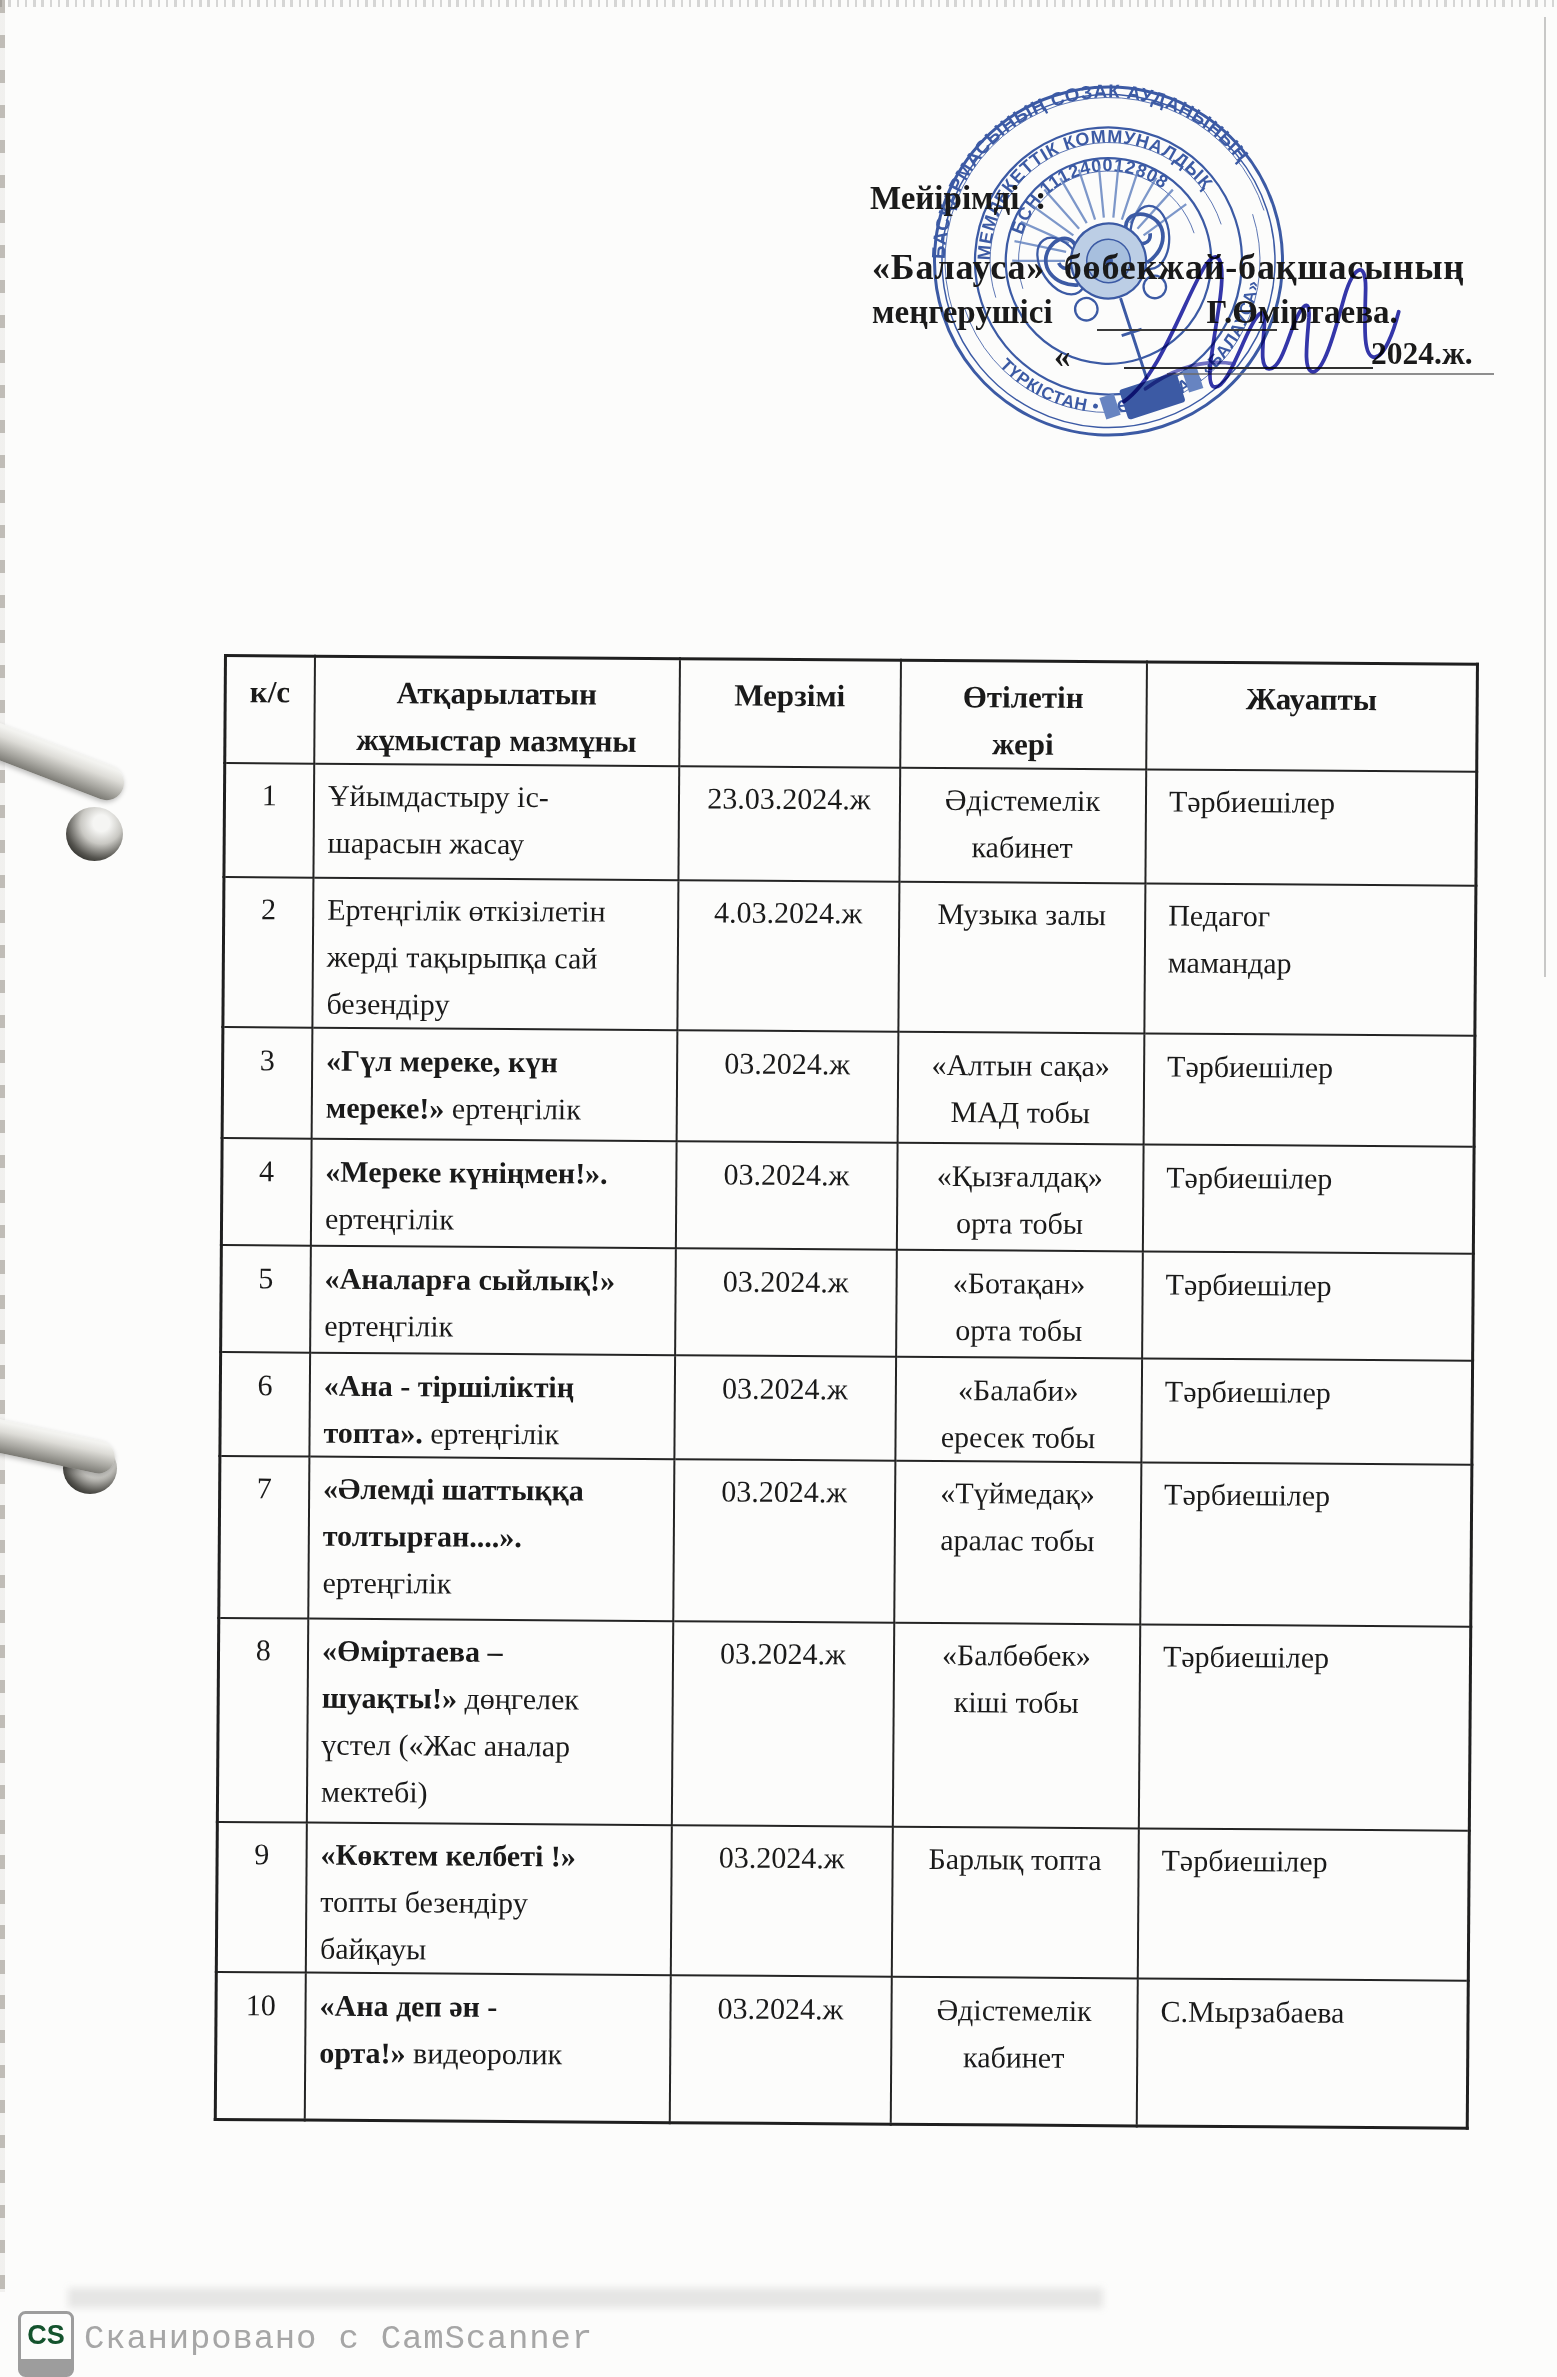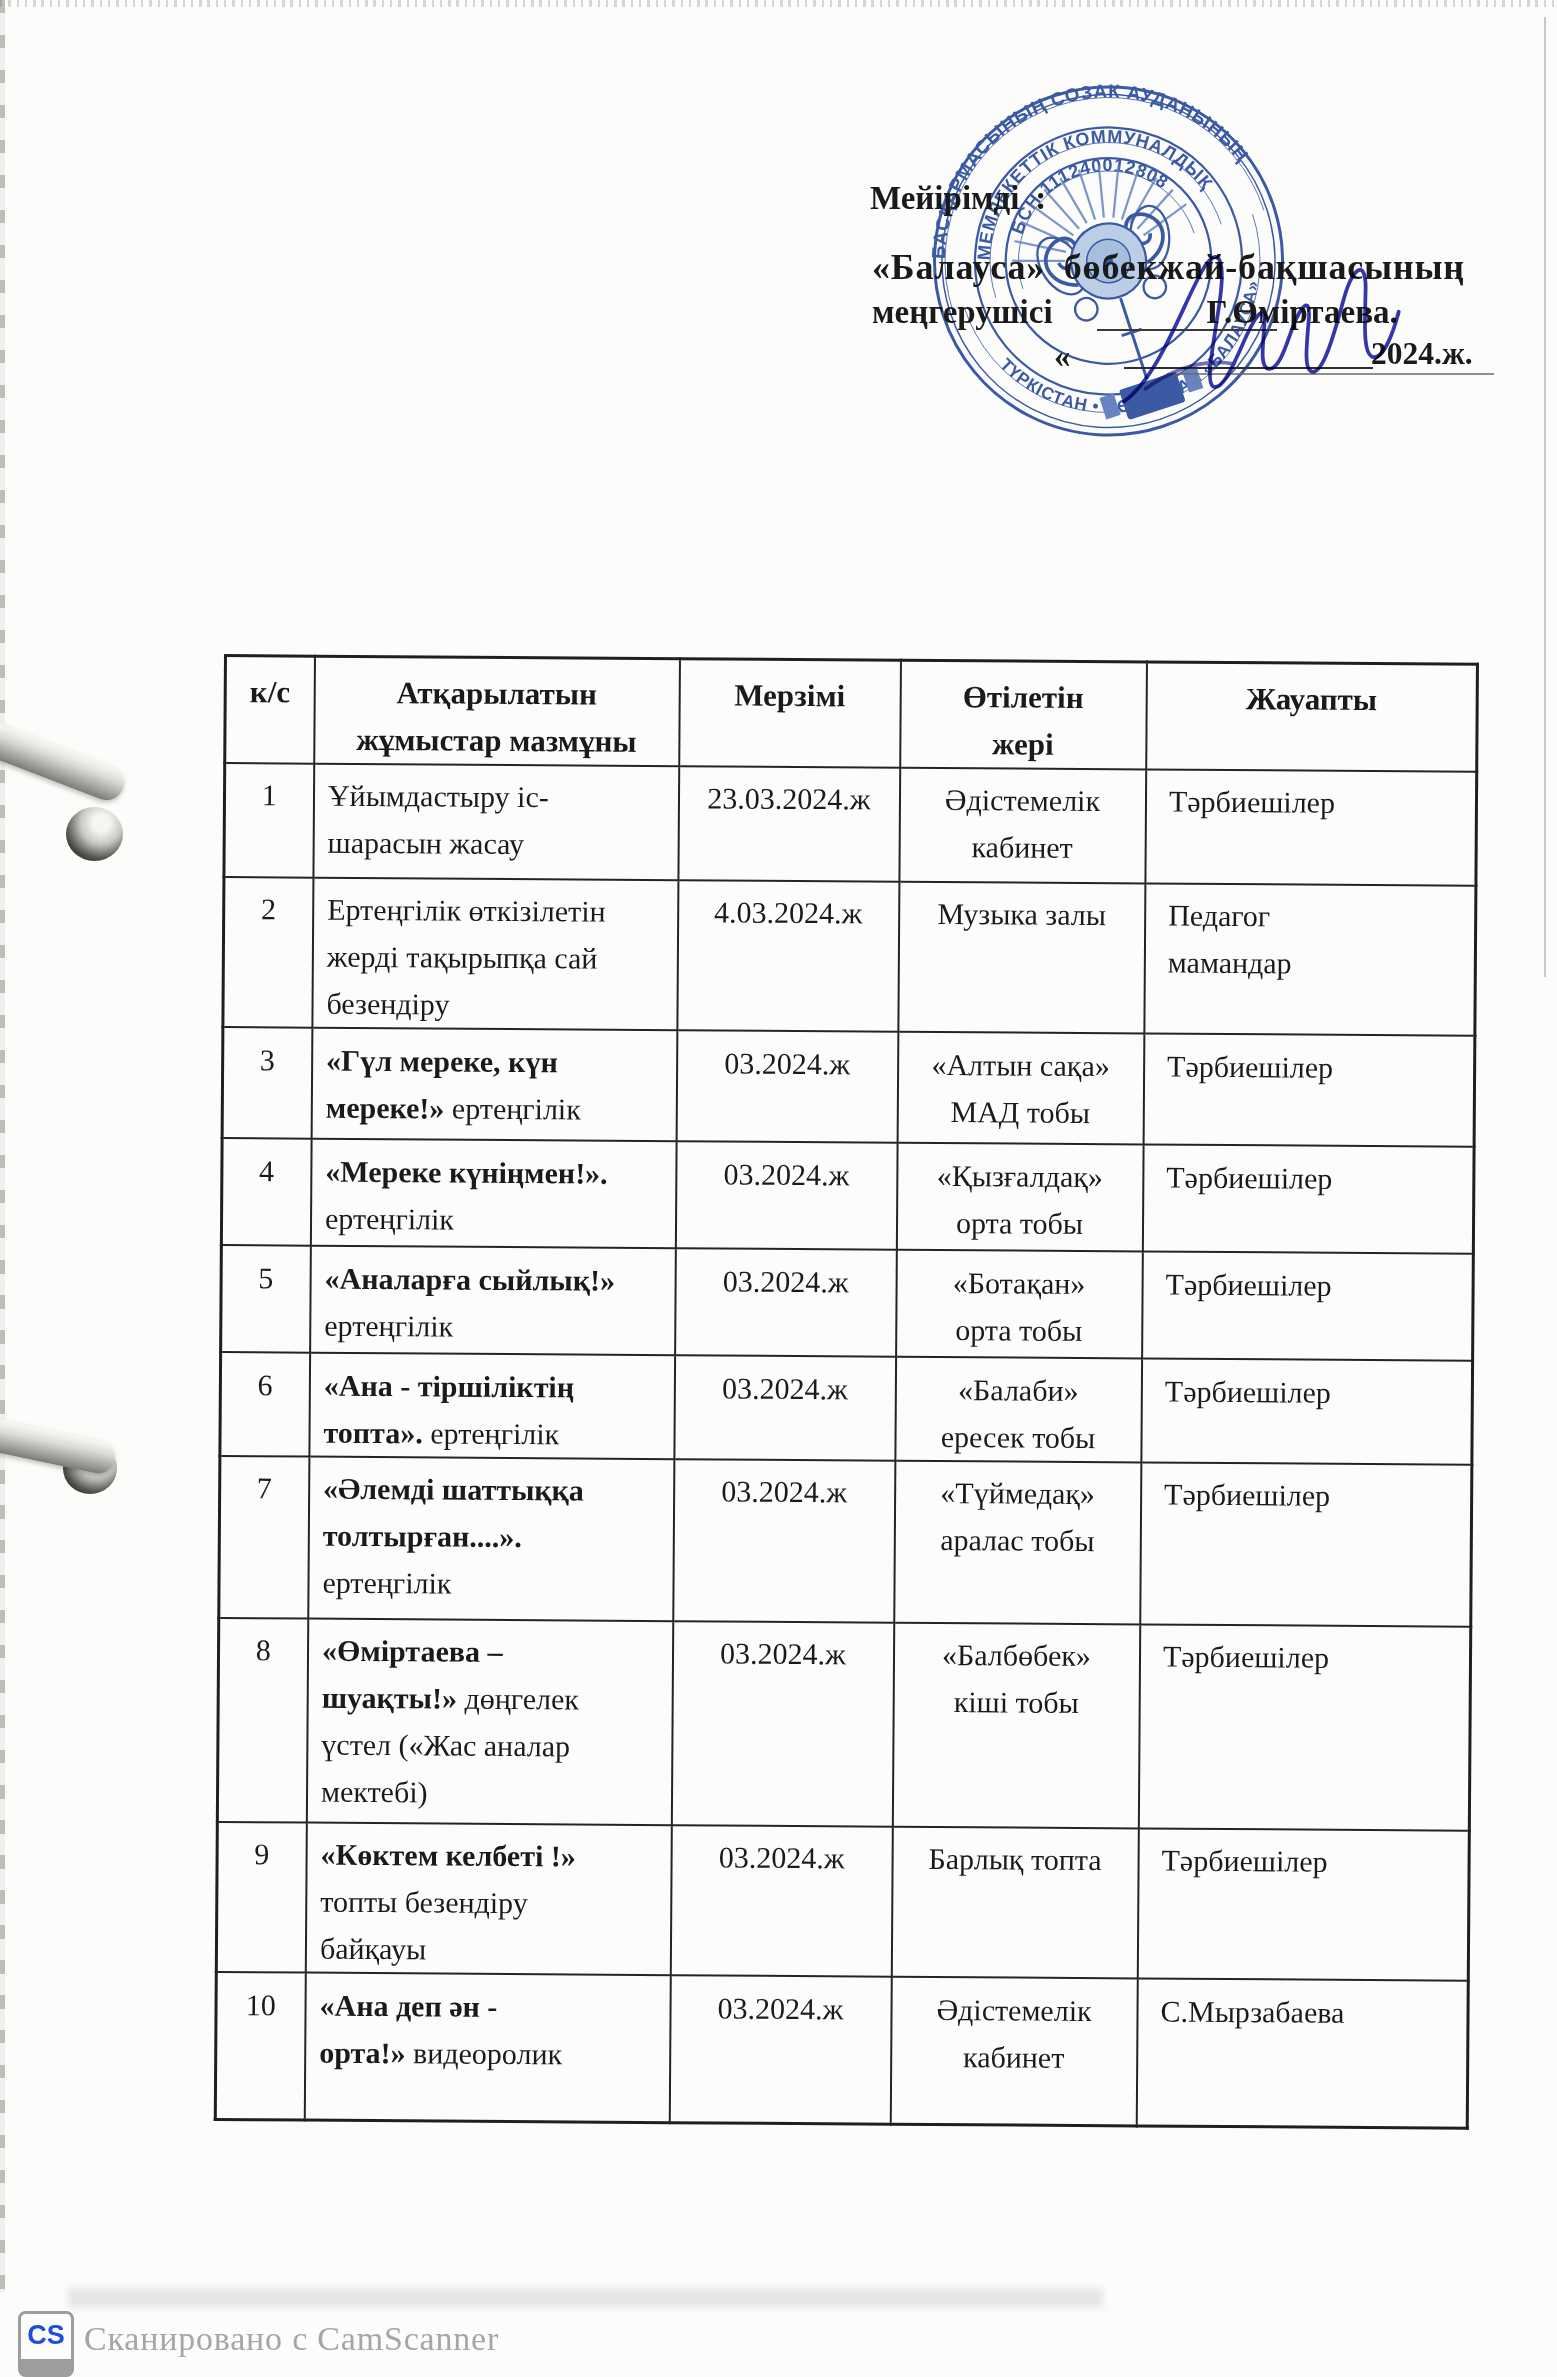--- a/index.html
+++ b/index.html
@@ -64,25 +64,25 @@
     box-shadow:0 2.3px 5.3px rgba(0,0,0,.25);}
   .ring1{left:0;top:739px;width:150px;height:143px;}
   .ring1 .tip{left:66px;top:68px;width:57px;height:54px;}
   .ring1 .tube{left:-25.5px;top:4.5px;width:153px;height:35px;transform:rotate(21deg);}
   .ring2{left:0;top:1420px;width:150px;height:105px;}
   .ring2 .tip{left:63px;top:22.5px;width:54px;height:51px;}
   .ring2 .tube{left:-27px;top:9px;width:143px;height:33px;transform:rotate(12deg);}
 
   
   .cs-logo{position:absolute;left:18px;top:2311px;width:50px;height:60px;border:3.8px solid #9d9d9d;
-    border-radius:7.5px;color:#1d4ed8;text-align:center;z-index:5;
+    border-radius:7.5px;color:#14532d;text-align:center;z-index:5;
     font-family:"Liberation Sans",sans-serif;font-weight:bold;font-size:27px;}
   .cs-logo .cs-txt{display:block;margin-top:6px;}
   .cs-bar{position:absolute;left:0;bottom:0;width:100%;height:15px;background:#9d9d9d;border-radius:0 0 3px 3px;}
-  .cs-text{position:absolute;left:84px;top:2320px;font-family:Liberation Serif, serif;
+  .cs-text{position:absolute;left:84px;top:2320px;font-family:Liberation Mono, monospace;
     font-size:34px;color:#a6a6a6;letter-spacing:0.8px;z-index:5;}
 </style>
 </head>
 <body>
 
 <div class="page">
 
   <div class="top-noise"></div>
   <div class="left-edge"></div>
   <div class="right-line"></div>

